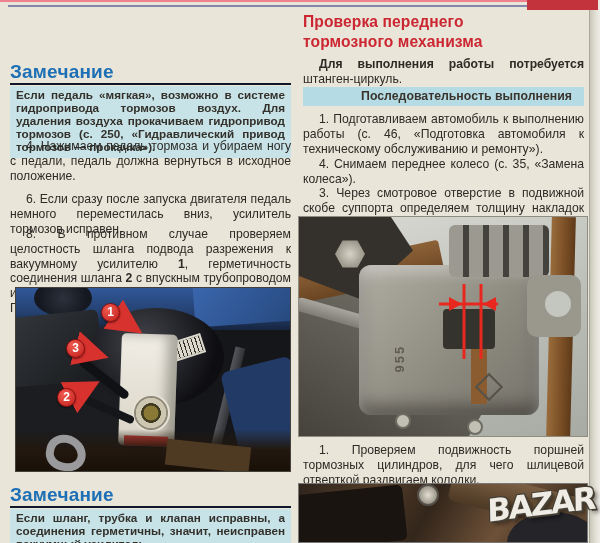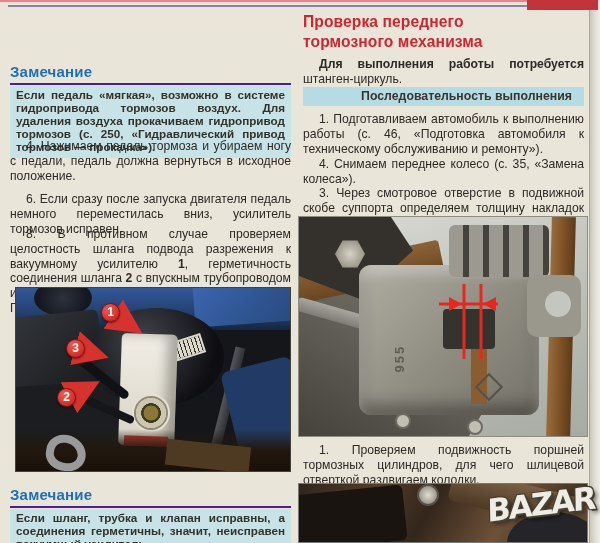--- a/index.html
+++ b/index.html
@@ -17,22 +17,22 @@
   .page-edge { position:absolute; right:0; top:0; width:11px; height:543px;
                background:linear-gradient(90deg,#c9c6ba,#e2dfd5 55%,#efede6);
                border-left:1px solid #aaa79b; z-index:2; }
   
   .col-block { position:absolute; width:281px; font-size:12.2px; line-height:14.8px; text-align:justify; }
   .indent { text-indent:16px; }
   .lcol { left:10px; }
   .rcol { left:303px; }
   b { font-weight:bold; }
   .note-head {
-    position:absolute; width:281px; font-size:15px; font-weight:bold; color:#1d6fb6;
-    line-height:21px; border-bottom:2px solid #4c1d95; padding-bottom:1px;
+    position:absolute; width:281px; font-size:19px; font-weight:bold; color:#1d6fb6;
+    line-height:21px; border-bottom:2px solid #0f172a; padding-bottom:1px;
     letter-spacing:.2px;
   }
   .note-box {
     position:absolute; width:281px; background:#c7e3e8; padding:3px 6px 4px;
     font-size:11.7px; font-weight:bold; line-height:12.9px; color:#34312b; text-align:justify;
   }
   .red-head {
     position:absolute; width:215px; font-size:15.6px; font-weight:bold; color:#cb2631;
     line-height:19.5px; letter-spacing:.1px;
   }

